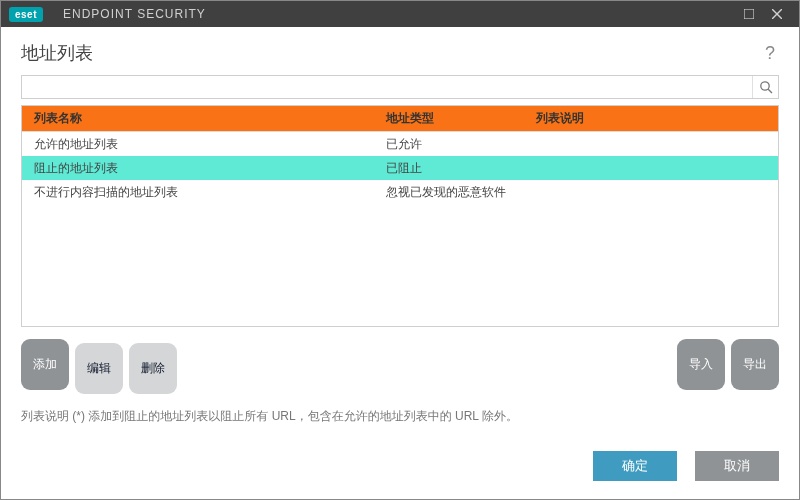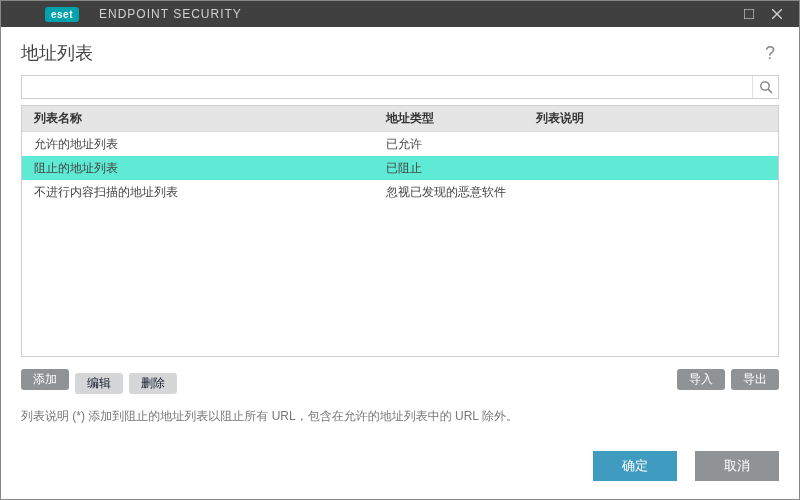--- a/index.html
+++ b/index.html
@@ -1,42 +1,42 @@
 <!DOCTYPE html>
 <html><head>
 <meta charset="utf-8">
 <style>
   * { box-sizing: border-box; margin: 0; padding: 0; }
   html, body { width: 800px; height: 500px; font-family: "Segoe UI", "Microsoft YaHei", Arial, sans-serif; font-size: 12px; color: #333; background: #fff; overflow: hidden; }
   .window { width: 800px; height: 500px; display: flex; flex-direction: column; border: 1px solid #888; }
   .titlebar { height: 26px; background: #404040; color: #cfcfcf; display: flex; align-items: center; padding: 0 8px; }
-  .brand-badge { background: #00a2ad; color: #fff; font-weight: bold; font-size: 10px; padding: 2px 6px; border-radius: 3px; letter-spacing: 0.5px; margin-left: 36px; }
+  .brand-badge { background: #00a2ad; color: #fff; font-weight: bold; font-size: 10px; padding: 2px 6px; border-radius: 3px; letter-spacing: 0.5px; }
   .brand-name { margin-left: 20px; font-size: 12px; letter-spacing: 1px; color: #d0d0d0; }
   .titlebar-spacer { flex: 1; }
   .titlebar-btn { width: 28px; height: 26px; display: flex; align-items: center; justify-content: center; color: #d0d0d0; cursor: pointer; }
   .titlebar-btn svg { stroke: #d0d0d0; }
   .header { display: flex; align-items: center; padding: 14px 20px 10px 20px; gap: 17px; }
   .header-title { font-size: 18px; color: #444; font-weight: 400; }
   .header-spacer { flex: 1; }
   .help-btn { font-size: 18px; color: #888; cursor: pointer; padding: 0 4px; }
   .content { padding: 0 20px; flex: 1; display: flex; flex-direction: column; min-height: 0; }
   .search-row { display: flex; border: 1px solid #cfcfcf; height: 24px; margin-bottom: 6px; }
   .search-input { flex: 1; border: none; outline: none; padding: 0 6px; font-size: 12px; }
   .search-btn { width: 26px; display: flex; align-items: center; justify-content: center; border-left: 1px solid #e0e0e0; cursor: pointer; }
   .table { border: 1px solid #cfcfcf; flex: 1; display: flex; flex-direction: column; overflow: hidden; }
-  .thead { display: flex; background: #e5e5e5; border-bottom: 1px solid #dcdcdc; height: 26px; align-items: center; font-weight: bold; color: #333; }
+  .thead { display: flex; background: #f97316; border-bottom: 1px solid #dcdcdc; height: 26px; align-items: center; font-weight: bold; color: #333; }
   .col-name { flex: 0 0 360px; padding: 0 12px; }
   .col-type { flex: 0 0 150px; padding: 0 4px; }
   .col-desc { flex: 1; padding: 0 4px; }
   .tbody { flex: 1; overflow: auto; }
   .trow { display: flex; height: 24px; align-items: center; color: #444; }
   .trow.alt { background: #5eead4; }
   .action-row { display: flex; align-items: center; padding: 8px 0 10px 0; gap: 6px; }
   .action-spacer { flex: 1; }
-  .pill { border: none; border-radius: 3px; padding: 2px 12px; font-size: 12px; color: #fff; cursor: pointer; background: #8f9396; }
+  .pill { border: none; border-radius: 9px; padding: 17px 12px; font-size: 12px; color: #fff; cursor: pointer; background: #8f9396; }
   .pill.disabled { background: #d4d6d8; color: #0f172a; cursor: default; margin-top: 8px; }
   .hint { font-size: 12px; color: #777; padding: 4px 20px 0 20px; }
   .footer { display: flex; justify-content: flex-end; gap: 18px; padding: 26px 20px 18px 20px; }
   .footer-btn { min-width: 84px; height: 30px; border: none; color: #fff; font-size: 13px; cursor: pointer; }
   .btn-primary { background: #3f9bbf; }
   .btn-secondary { background: #8f9396; }
 </style>
 </head>
 <body>
 

